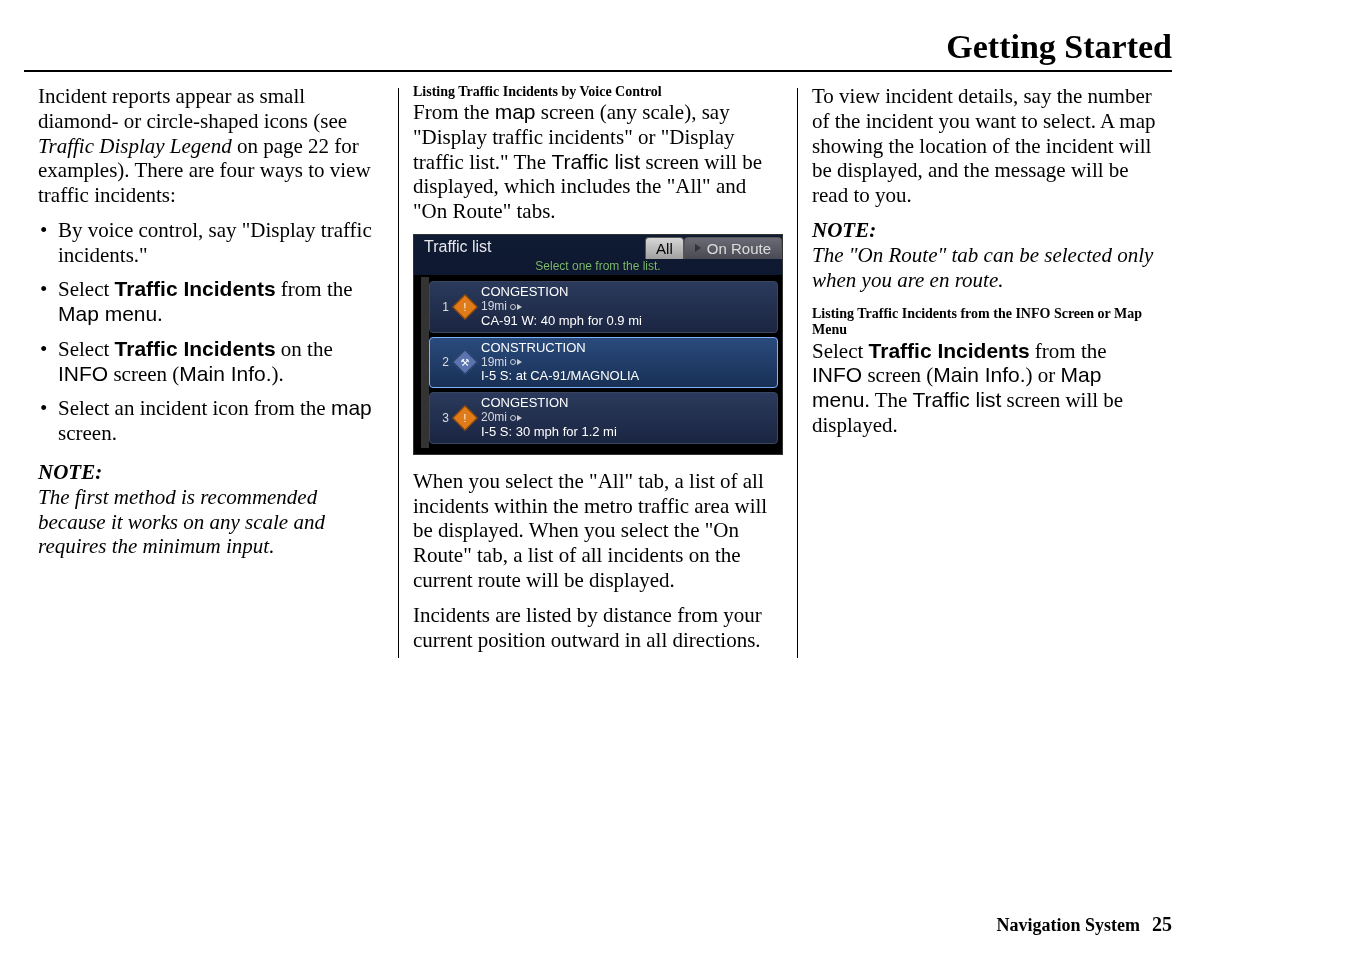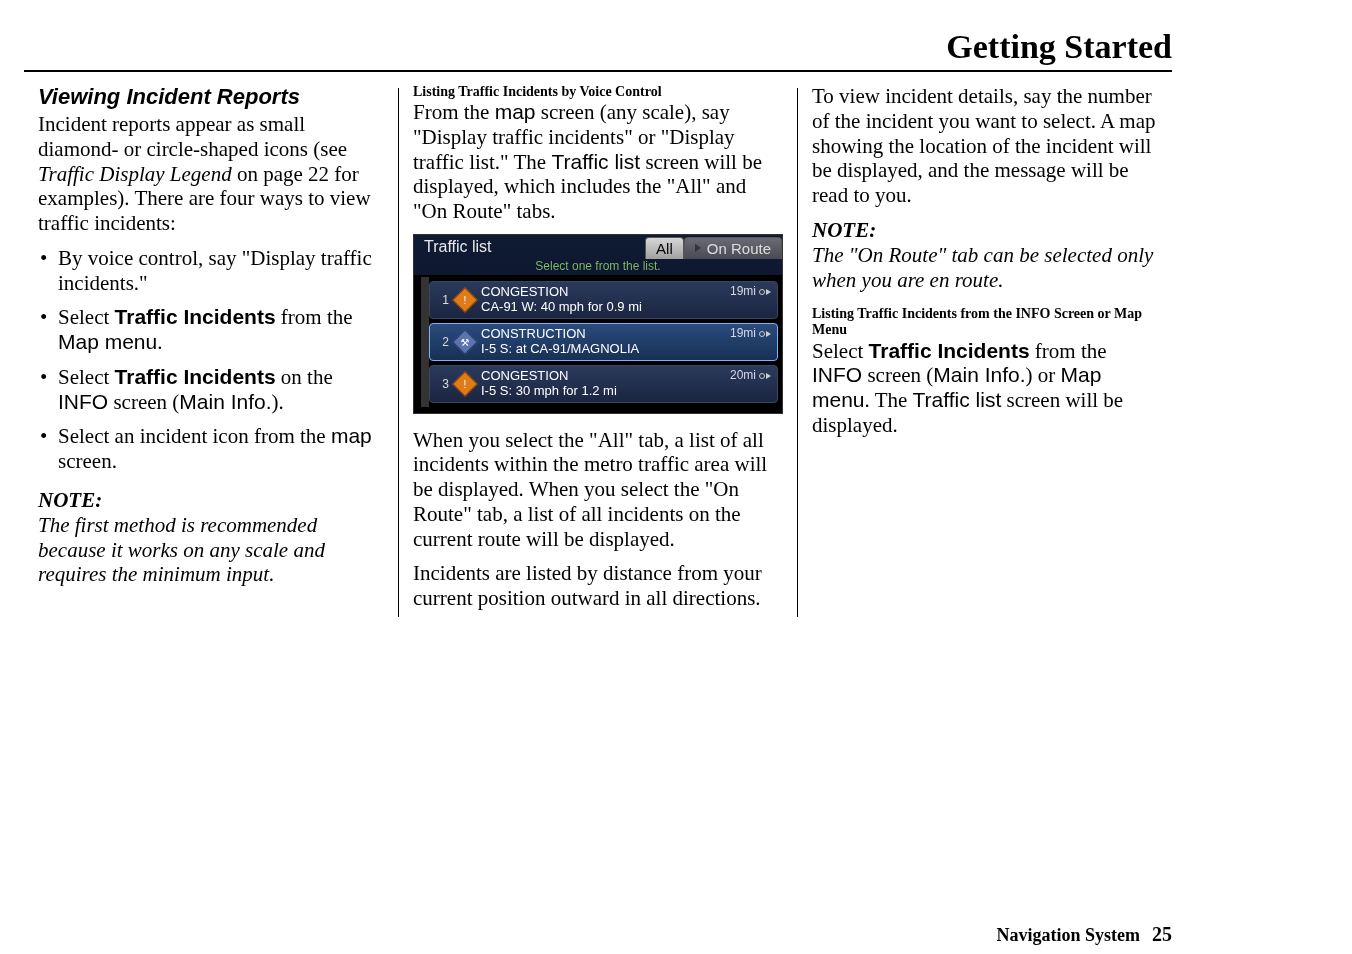--- a/index.html
+++ b/index.html
@@ -26,47 +26,46 @@
   .ss-tabs { display:flex; align-items:center; }
   .ss-tab { background: linear-gradient(#d7d7d7,#a0a0a0); color:#000; font-size:15px; border:1px solid #555; border-bottom:none; border-radius:4px 4px 0 0; padding:2px 10px; margin-top:2px; display:flex; align-items:center; gap:4px;}
   .ss-tab.inactive { background: linear-gradient(#6a6a74,#4a4a55); color:#ddd; }
   .ss-sub { text-align:center; color:#7dbb72; font-size:12px; padding:0 0 2px 0; text-shadow: 0 0 1px #000;}
   .ss-body { background:#000; padding:2px 4px 6px 4px; }
   .ss-row { display:flex; align-items:center; gap:6px; border:1px solid #3a4660; border-radius:4px; margin:4px 0; padding:3px 6px 3px 3px; background: linear-gradient(#2b3a5c,#1a2541); }
   .ss-row.sel { border-color:#7fb0ff; background: linear-gradient(#2a4b7d,#183055);}
   .ss-num { flex:0 0 16px; color:#ddd; font-size:12px; text-align:right;}
   .ss-ico { flex:0 0 20px; height:20px; display:flex; align-items:center; justify-content:center;}
   .ss-txt { flex:1; color:#fff; font-size:13px; line-height:1.15; }
-  .ss-line1 { display:flex; justify-content:space-between; }
+  .ss-line1 { display:flex; justify-content:space-between;flex-direction:column; }
   .ss-dist { color:#d8d8e3; font-size:12px; display:flex; align-items:center; gap:3px;}
   .dot-arrow { display:inline-flex; align-items:center; gap:1px;}
   .dot-arrow .c{width:6px;height:6px;border:1px solid #ccc;border-radius:50%;}
   .dot-arrow .a{width:0;height:0;border-left:5px solid #ccc;border-top:3px solid transparent;border-bottom:3px solid transparent;}
   .diamond { width:18px;height:18px; transform:rotate(45deg); display:flex; align-items:center; justify-content:center;}
   .diamond.orange{ background:#e07b1a; border:1px solid #8a4400;}
   .diamond.blue{ background:#5a74b0; border:1px solid #2a3a60;}
   .diamond span{ transform:rotate(-45deg); font-size:10px; color:#fff;}
   .ss-scroll { width:8px; background:#333; margin-left:3px; position:relative;}
   .ss-row-wrap{display:flex;}
   .ss-list{flex:1;}
   .triangle-play{width:0;height:0;border-left:6px solid #333;border-top:4px solid transparent;border-bottom:4px solid transparent;display:inline-block;margin-right:2px;}
-  .footer { position:absolute; bottom:8px; right:36px; font-size:18px; }
+  .footer { position:absolute; bottom:18px; right:36px; font-size:18px; }
   .footer .lbl{ font-weight:bold; }
   .footer .num{ font-weight:bold; margin-left:12px; font-size:20px;}
 </style>
 </head>
 <body>
 
 <div class="page">
   <div class="header">Getting Started</div>
 
   <div class="cols">
 
     <div class="col">
-      <div class="h2">Viewing Incident Reports</div>
       <p class="p">
         <span>Incident reports appear as small diamond- or circle-shaped icons (see </span><span class="ref-italic">Traffic Display Legend</span><span> on page 22 for examples). There are four ways to view traffic incidents:</span>
       </p>
       <ul class="bullets">
         <li><span>By voice control, say "Display traffic incidents."</span></li>
         <li>
           <span>Select </span><span class="sans bold">Traffic Incidents</span><span> from the </span><span class="sans">Map menu</span><span>.</span>
         </li>
         <li>
           <span>Select </span><span class="sans bold">Traffic Incidents</span><span> on the </span><span class="sans">INFO</span><span> screen (</span><span class="sans">Main Info.</span><span>).</span>

